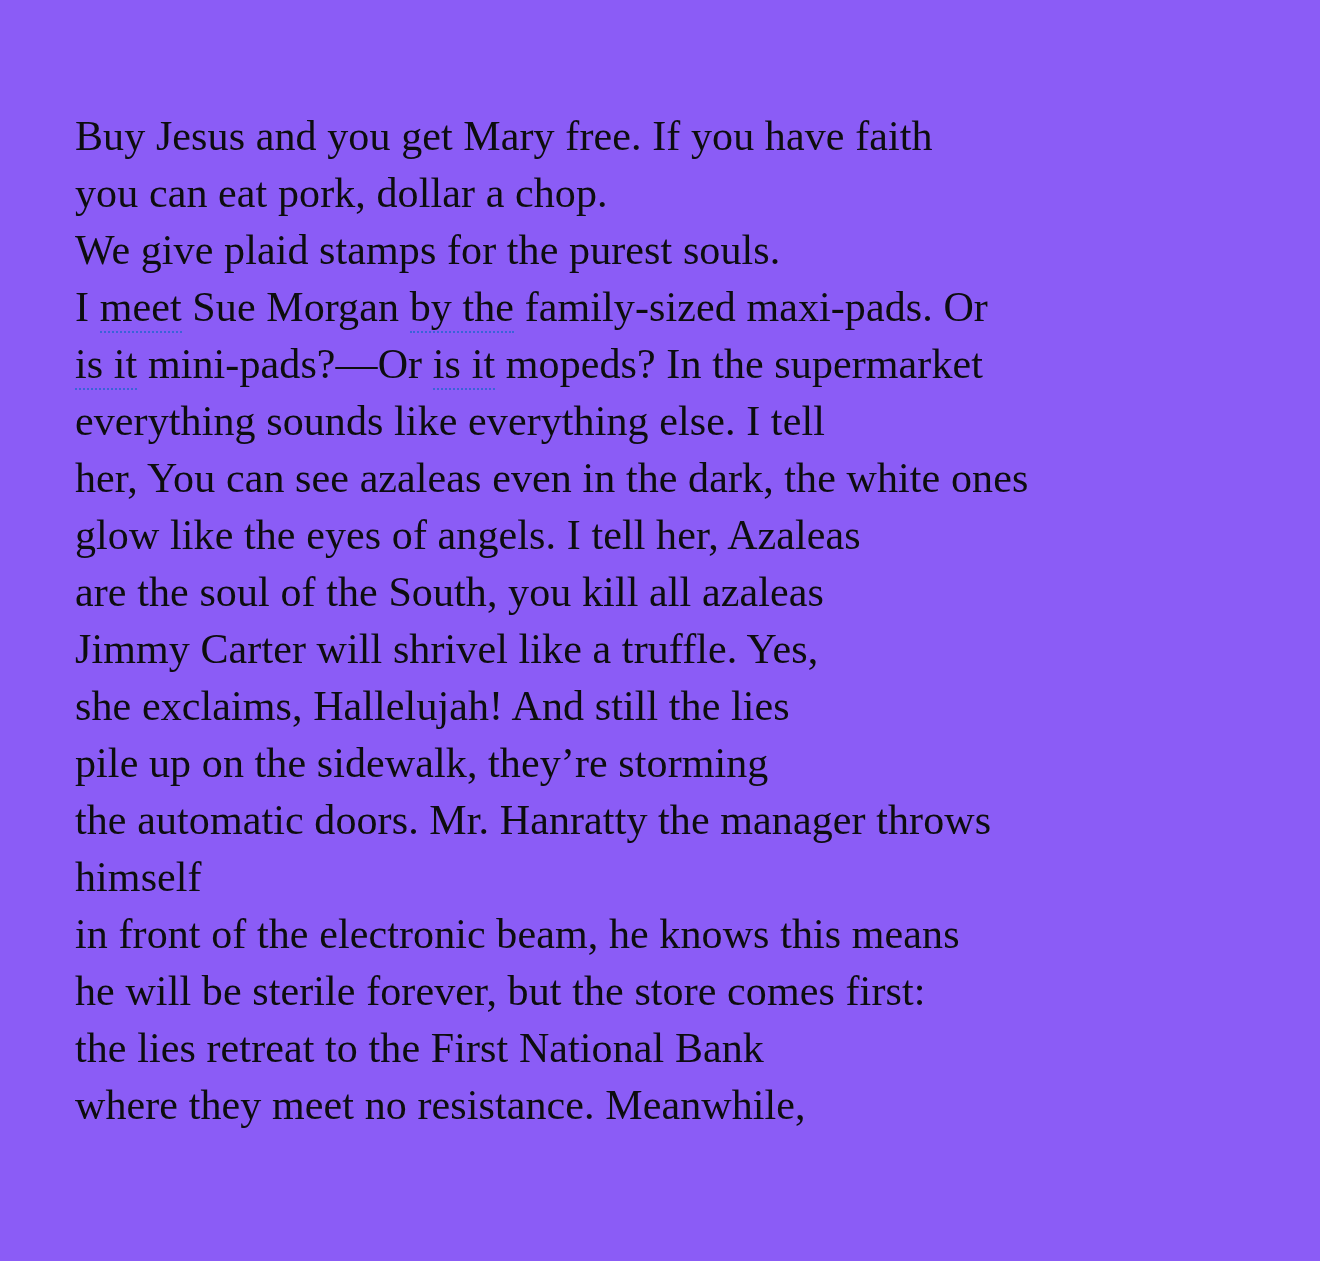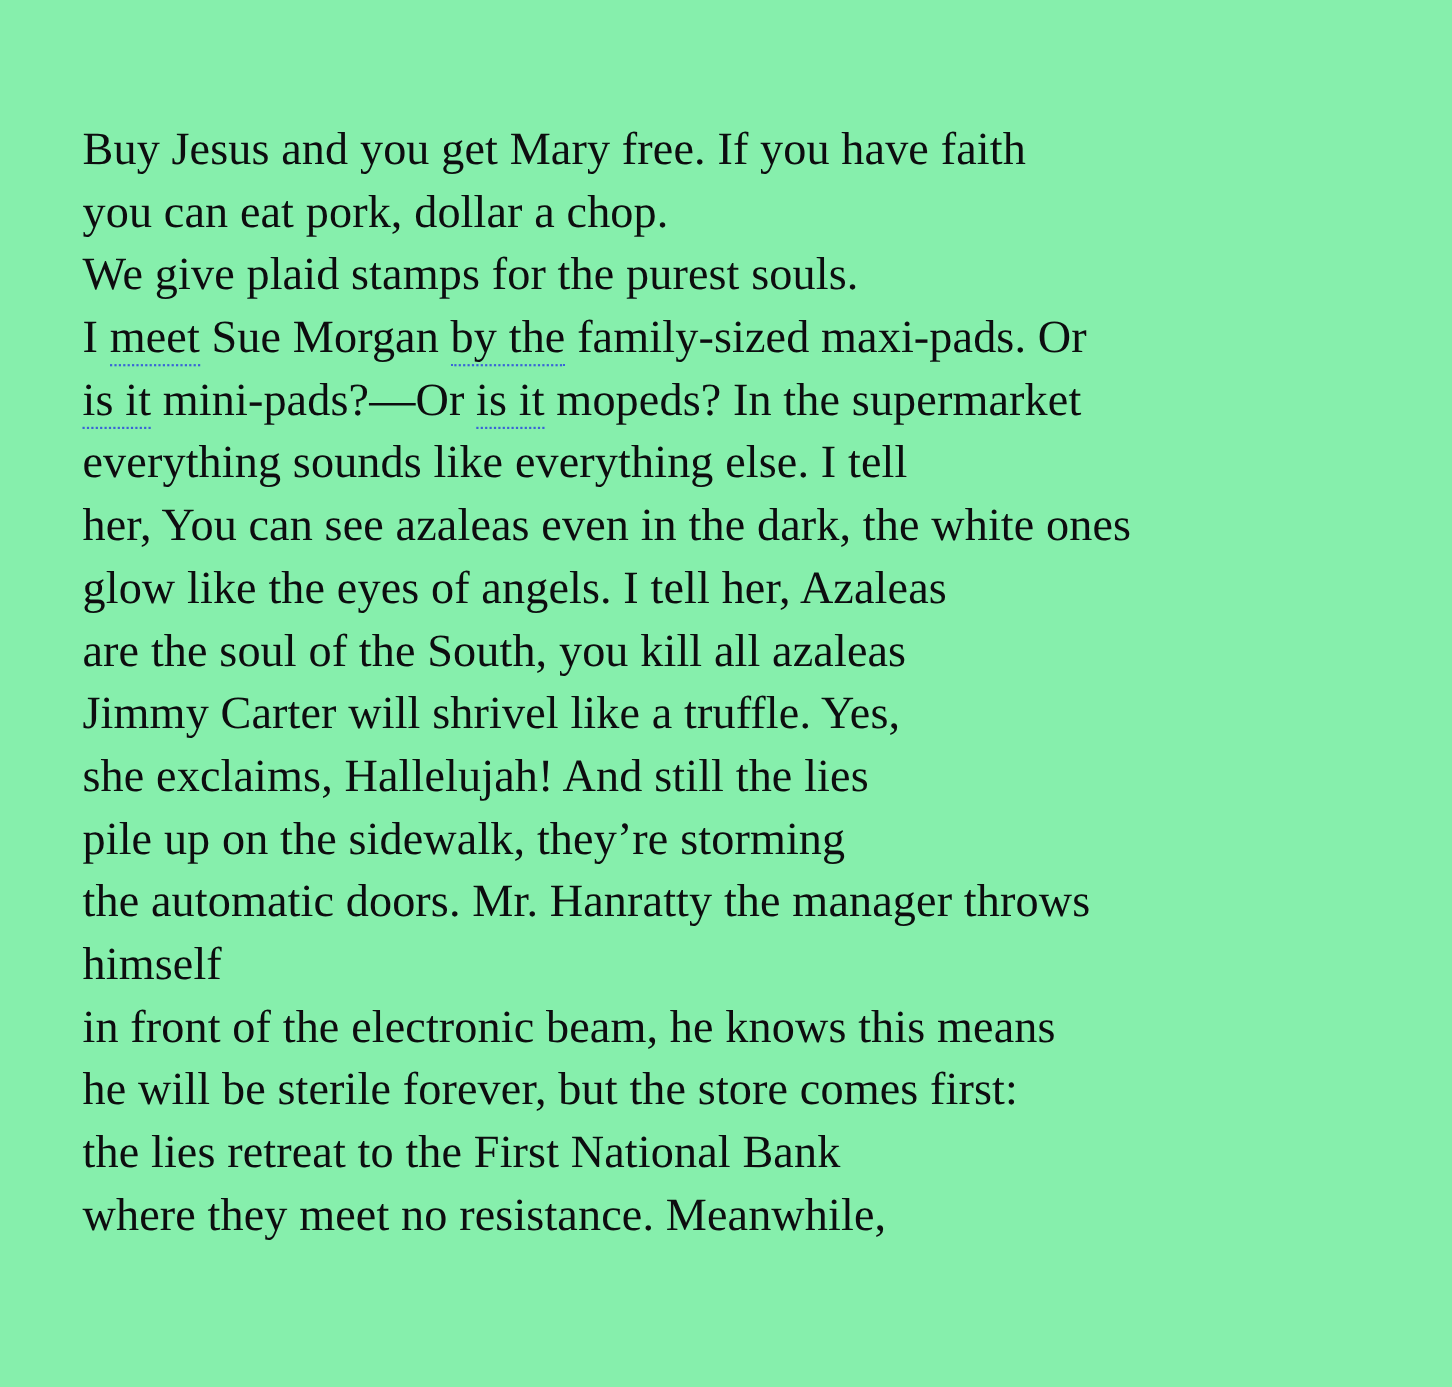--- a/index.html
+++ b/index.html
@@ -12,21 +12,21 @@
     height: 1261px;
     font-family: "Liberation Serif", "DejaVu Serif", serif;
     color: #0d0d0f;
     overflow: hidden;
   }
   .page {
     box-sizing: border-box;
     width: 1320px;
     height: 1261px;
     padding: 108px 70px 0 75px;
-    background: #86efac;
+    background: #8b5cf6;
   }
   .poem {
     font-size: 42px;
     line-height: 57px;
     letter-spacing: 0.1px;
     white-space: pre-wrap;
   }
   .poem-line {
     display: block;
     white-space: pre;

